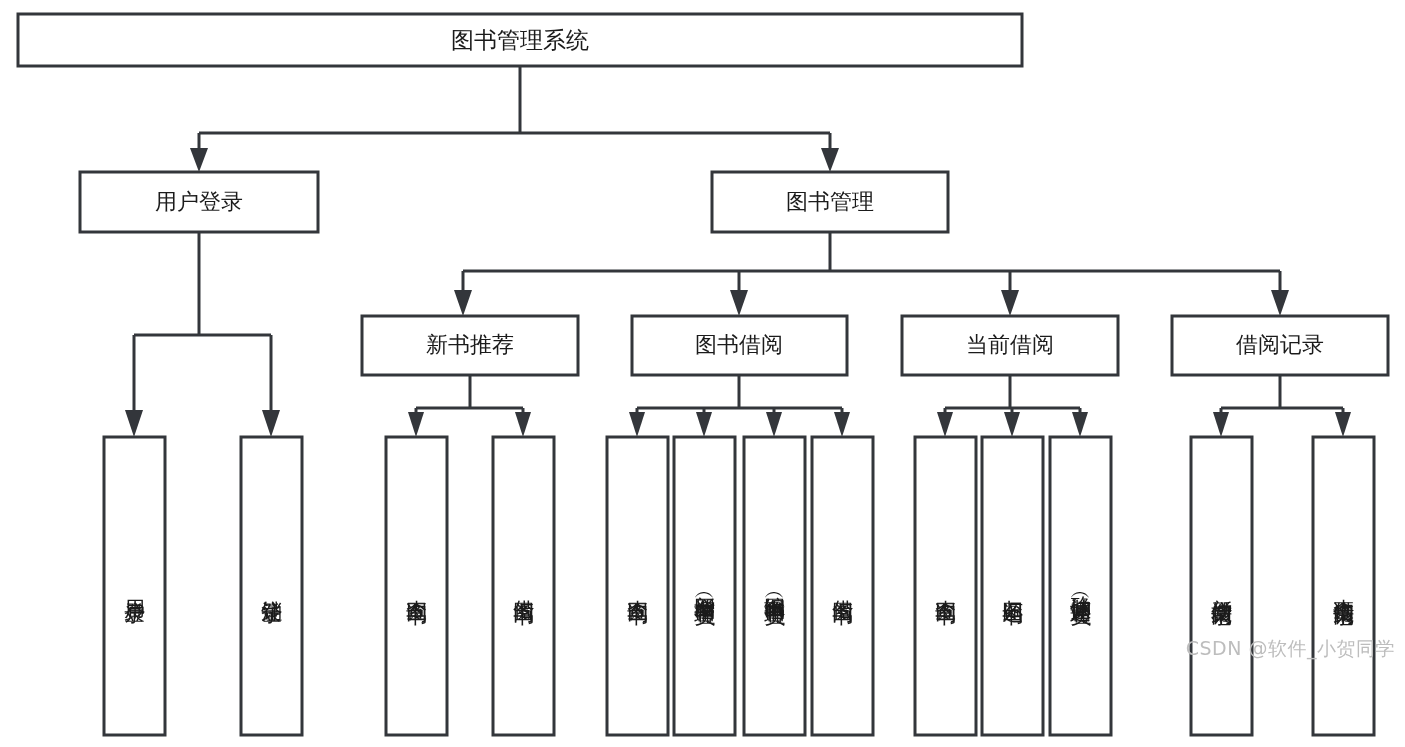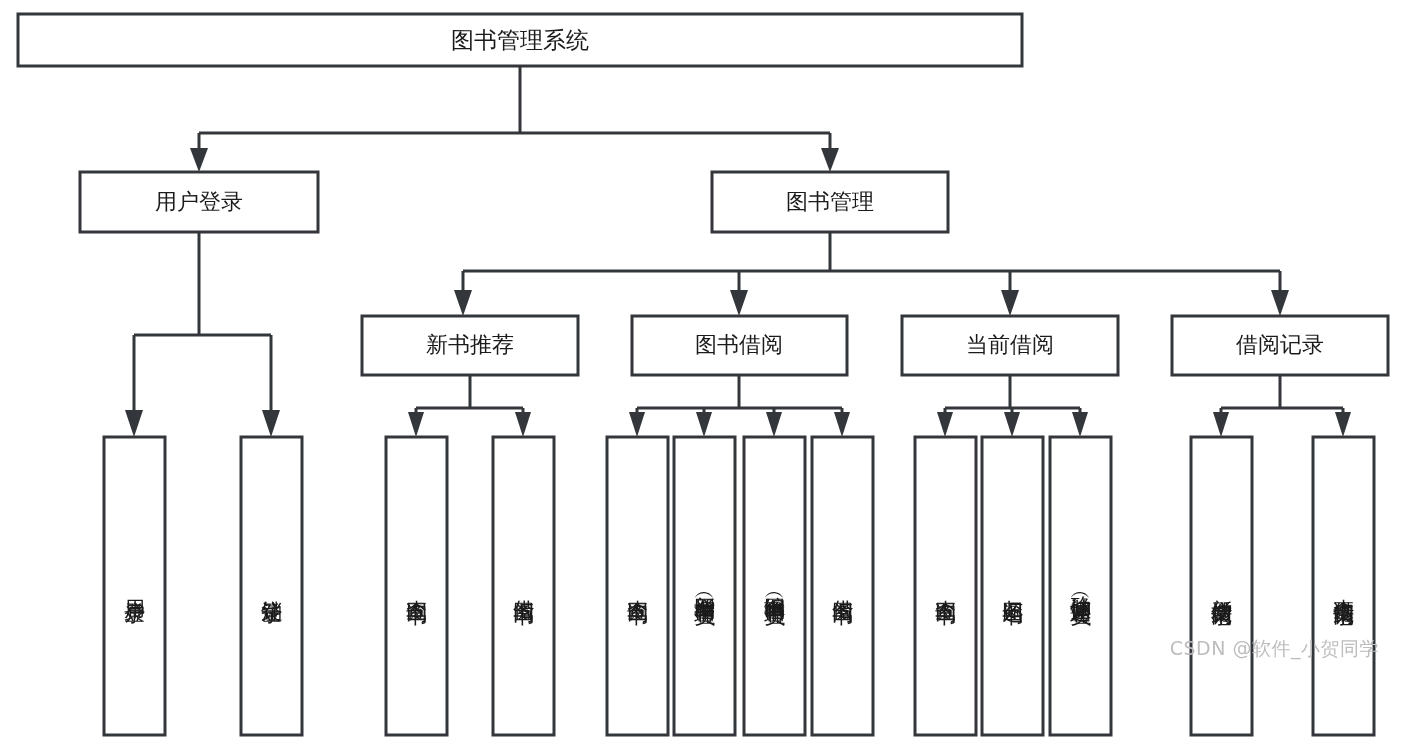--- a/index.html
+++ b/index.html
@@ -70,21 +70,21 @@
     font-family: "DejaVu Sans", "Liberation Sans", sans-serif;
     font-size: 21px;
     line-height: 1.08;
     letter-spacing: 1.5px;
     color: #1b1b1b;
     white-space: nowrap;
     text-align: center;
   }
   .watermark {
     position: absolute;
-    right: 26px;
+    right: 10px;
     bottom: 6px;
     font-family: "DejaVu Sans", "Liberation Sans", sans-serif;
     font-size: 19px;
     color: #bdbdbd;
     white-space: nowrap;
     letter-spacing: 0.5px;
   }
 </style>
 </head>
 <body>

